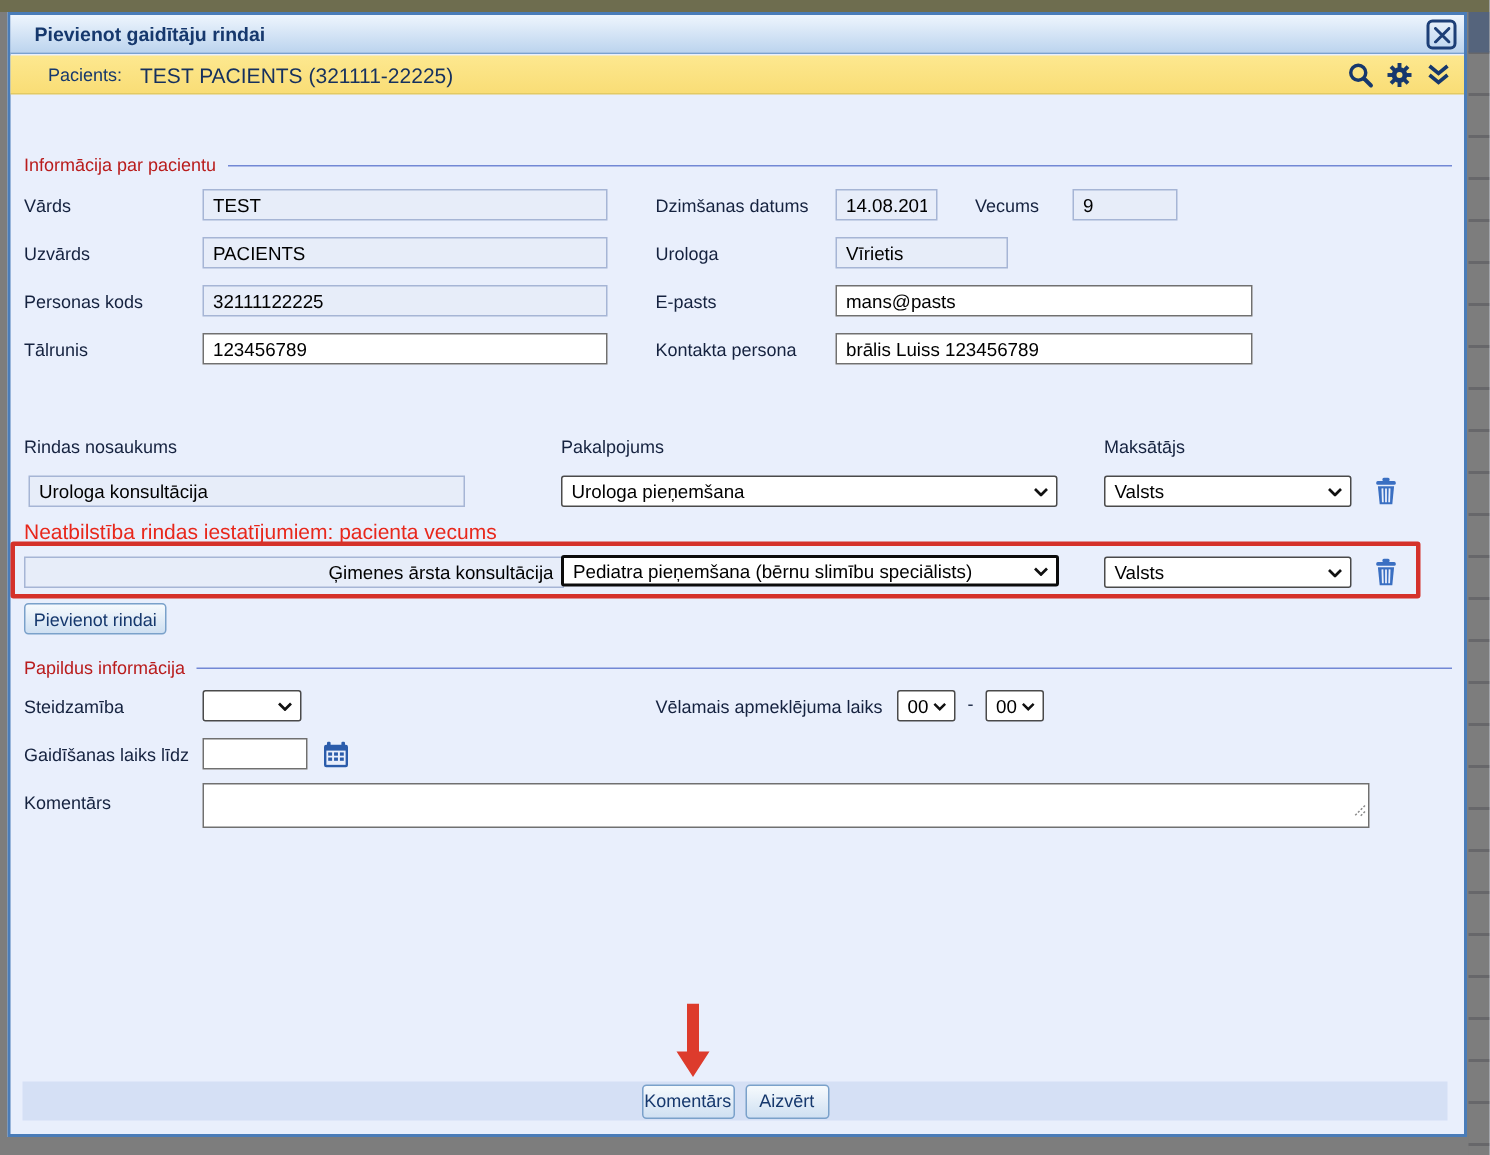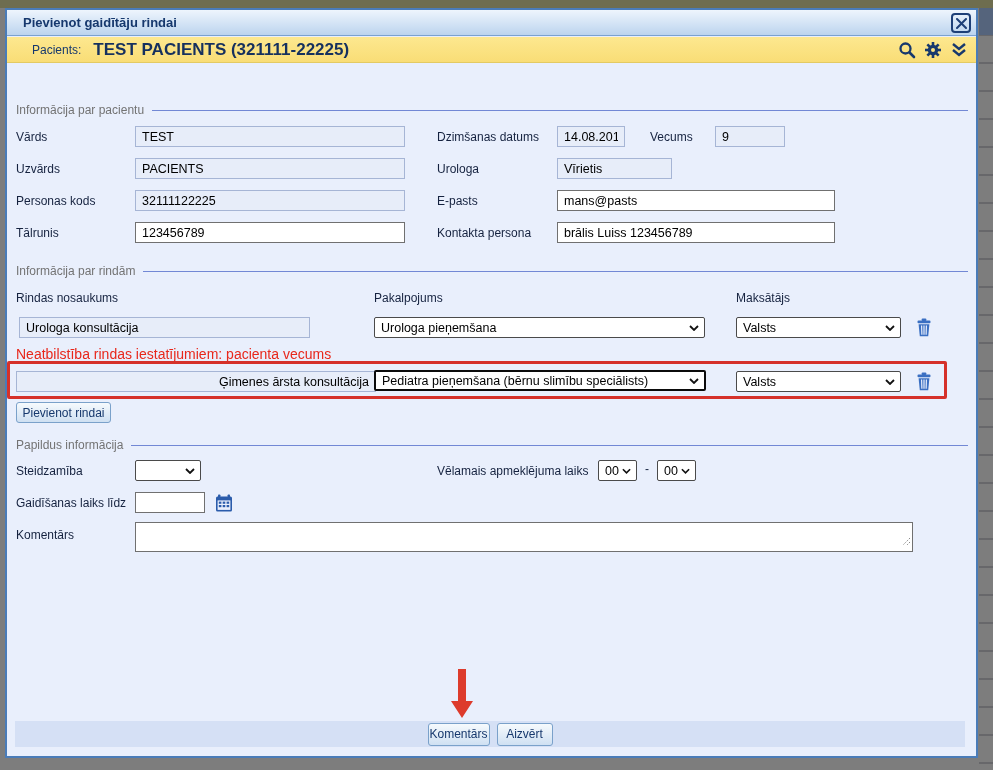--- a/index.html
+++ b/index.html
@@ -10,27 +10,27 @@
     background-image:repeating-linear-gradient(to bottom,transparent 0,transparent 26px,#67676a 26px,#67676a 28px);}
   #right-rail-top{left:979px;top:8px;width:14px;height:27px;background:#55647c;}
   #dialog{left:5px;top:8px;width:973px;height:750px;border:2px solid #4a7cb8;background:#e9effc;}
   
   #titlebar{left:0;top:0;right:0;height:26px;background:linear-gradient(#eef5fd,#bcd4ee);border-bottom:1px solid #7aa2d0;display:flex;align-items:center;}
   #title-text{margin-left:16px;font-size:13px;font-weight:bold;color:#16386d;}
   #close-btn{right:5px;top:3px;width:20px;height:20px;border:2px solid #1d3f77;border-radius:4px;display:flex;align-items:center;justify-content:center;cursor:pointer;}
   
   #patientbar{left:0;top:27px;right:0;height:26px;background:linear-gradient(#fde88f,#f9dd76);border-bottom:1px solid #e3ca63;display:flex;align-items:center;}
   #patient-label{margin-left:25px;font-size:12px;color:#16386d;}
-  #patient-value{margin-left:12px;font-size:17px;font-weight:bold;color:#15305e;}
+  #patient-value{margin-left:12px;font-size:14px;font-weight:normal;color:#15305e;}
   #patient-icons{position:absolute;right:8px;top:0;height:26px;display:flex;align-items:center;gap:7px;}
   .ybar-icon{width:19px;height:19px;display:flex;align-items:center;justify-content:center;cursor:pointer;}
   
   #content{left:0;top:53px;right:0;bottom:0;}
   .sect-head{left:9px;right:8px;height:14px;display:flex;align-items:center;}
-  .sect-title{font-size:12px;color:#737373;white-space:nowrap;}
+  .sect-title{font-size:12px;color:#b91c1c;white-space:nowrap;}
   .sect-line{flex:1;height:1px;background:#7288d5;margin-left:8px;}
   .lbl{font-size:12px;color:#15223f;white-space:nowrap;}
   .inp{height:21px;font-family:Liberation Sans, sans-serif;font-size:12.5px;color:#000;padding:3px 6px;box-sizing:border-box;}
   .ro{background:#e7edf9;border:1px solid #a6b5d5;}
   .ed{background:#ffffff;border:1px solid #707070;}
   .sel{height:21px;background:#fff;border:1px solid #4a4a4a;border-radius:2px;display:flex;align-items:center;justify-content:space-between;padding:0 5px 0 6px;font-size:12.5px;color:#000;cursor:pointer;}
   .sel.focused{border:2px solid #0b0b0b;}
   .btn{background:linear-gradient(#f6fafd,#cfe0f2);border:1px solid #7aa1ca;border-radius:3px;color:#16386d;font-size:12px;display:flex;align-items:center;justify-content:center;cursor:pointer;font-family:"Liberation Sans",sans-serif;}
   .warn{font-size:14px;color:#e8271b;}
   #red-rect{left:0px;top:298px;width:940px;height:38px;border:3px solid #d5312a;border-radius:2px;pointer-events:none;}
@@ -112,24 +112,20 @@
     <span class="lbl abs" style="left:9px;top:131px;">Personas kods</span>
     <input class="inp ro abs" style="left: 128px; top: 127px; width: 270px;" readonly="" value="32111122225">
     <span class="lbl abs" style="left:430px;top:131px;">E-pasts</span>
     <input class="inp ed abs" style="left: 550px; top: 127px; width: 278px;" value="mans@pasts">
 
     <span class="lbl abs" style="left:9px;top:163px;">Tālrunis</span>
     <input class="inp ed abs" style="left: 128px; top: 159px; width: 270px;" value="123456789">
     <span class="lbl abs" style="left:430px;top:163px;">Kontakta persona</span>
     <input class="inp ed abs" style="left: 550px; top: 159px; width: 278px;" value="brālis Luiss 123456789">
 
-    <div class="sect-head abs" style="top:201px;">
-      <span class="sect-title">Informācija par rindām</span>
-      <span class="sect-line"></span>
-    </div>
 
     <span class="lbl abs" style="left:9px;top:228px;">Rindas nosaukums</span>
     <span class="lbl abs" style="left:367px;top:228px;">Pakalpojums</span>
     <span class="lbl abs" style="left:729px;top:228px;">Maksātājs</span>
 
     <input class="inp ro abs" style="left: 12px; top: 254px; width: 291px;" readonly="" value="Urologa konsultācija">
     <div class="sel abs" style="left:367px;top:254px;width:331px;">
       <span>Urologa pieņemšana</span>
       <svg width="10" height="6" viewBox="0 0 10 6">
           <path d="M1,1 L5,5 L9,1" fill="none" stroke="#111" stroke-width="1.8"></path>

